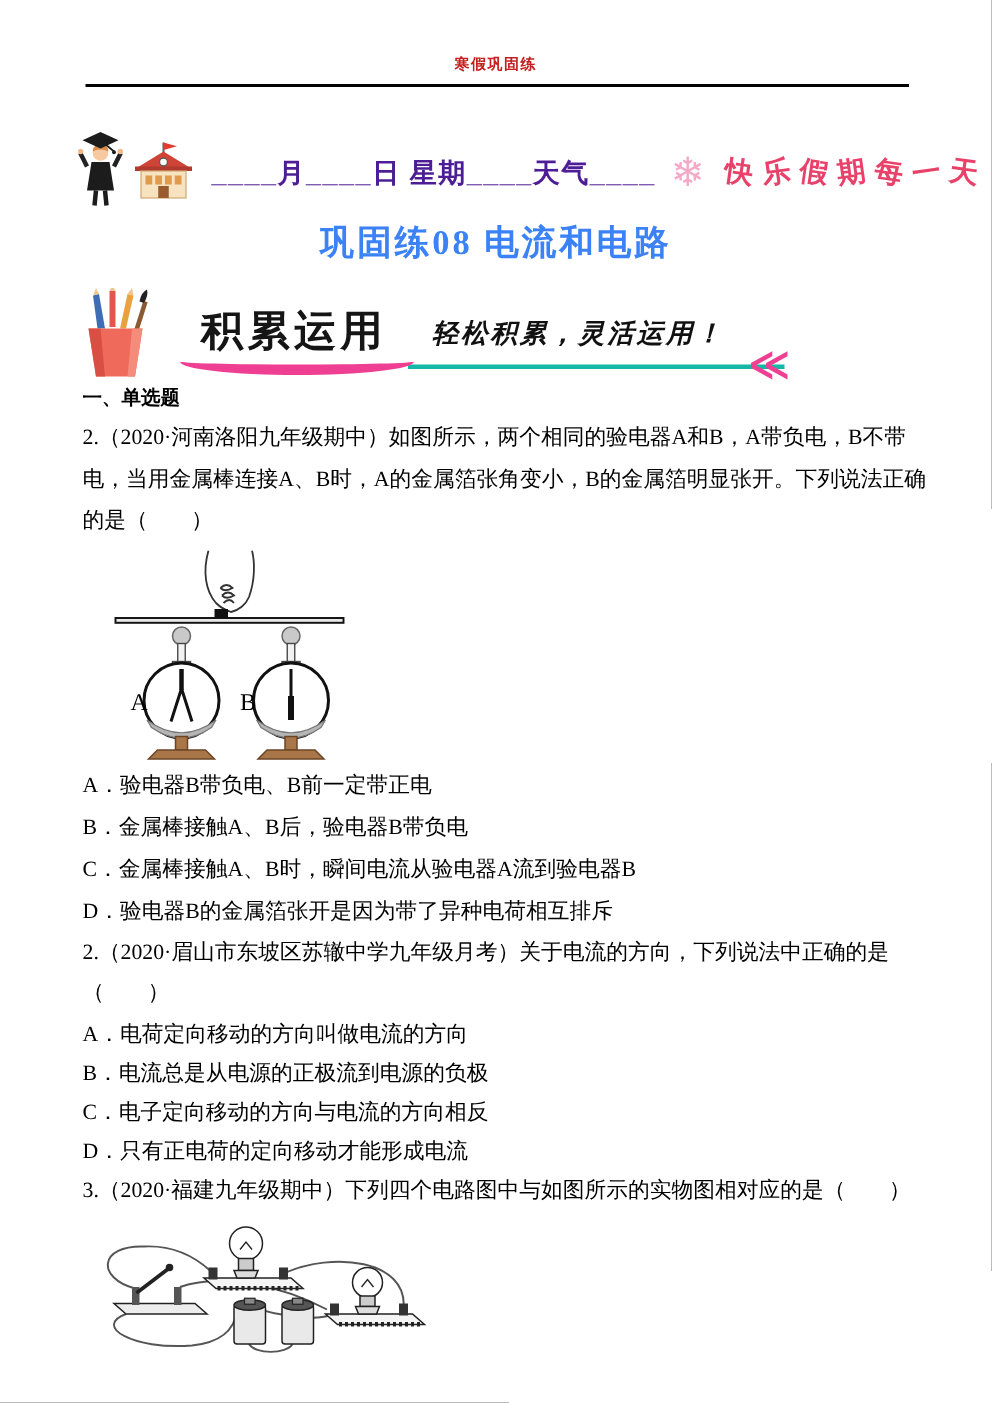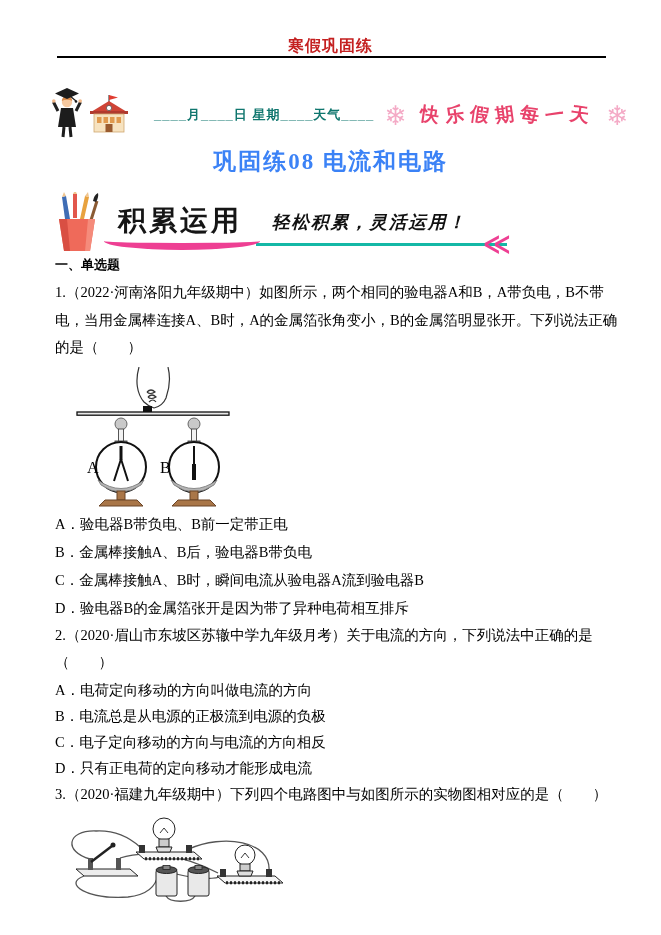--- a/index.html
+++ b/index.html
@@ -4,48 +4,48 @@
 <style>
   * { margin:0; padding:0; box-sizing:border-box; }
   html,body { background:#888; }
   .page {
     position:relative; width:661px; height:935px; margin:0 auto;
     background:#ffffff; overflow:hidden;
     font-family:"Liberation Serif","DejaVu Serif",serif; color:#000;
   }
   .header-label {
     position:absolute; top:36px; left:0; right:0; text-align:center;
-    color:#c42020; font-size:16px; font-weight:bold; letter-spacing:1px;
+    color:#c42020; font-size:10px; font-weight:bold; letter-spacing:1px;
     font-family:"Liberation Sans",sans-serif;
   }
   .top-rule { position:absolute; top:56px; left:57px; right:55px; border-top:2px solid #000; }
 
   .decor-row {
     position:absolute; top:86px; left:52px; right:30px; height:58px;
     display:flex; align-items:center; white-space:nowrap;
   }
   .decor-icon { flex:0 0 auto; }
   .date-line {
-    margin-left:24px; color:#0f766e; font-weight:bold; font-size:13px;
+    margin-left:11px; color:#4c1d95; font-weight:bold; font-size:18px;
     letter-spacing:1px; font-family:"Liberation Sans",sans-serif;
   }
   .snowflake { color:#f4aac6; font-size:27px; line-height:1; margin:0 10px; font-family:"DejaVu Sans",sans-serif; }
   .snowflake.right { margin-left:14px; }
   .holiday-slogan {
     color:#e8426b; font-weight:bold; font-size:19px;
     font-family:"Liberation Sans",sans-serif;
   }
   .page-title {
     position:absolute; top:146px; left:0; right:0; text-align:center;
     color:#3b82f6; font-weight:bold; font-size:23px; letter-spacing:2px;
     font-family:"Liberation Serif",serif;
   }
 
   .banner { position:absolute; top:192px; left:52px; display:flex; align-items:flex-start; }
-  .banner-label-wrap { position:relative; margin-left:16px; margin-top:10px;text-align:right; }
+  .banner-label-wrap { position:relative; margin-left:32px; margin-top:10px;text-align:right; }
   .banner-label {
     position:relative; z-index:2; font-family:"Liberation Sans",sans-serif;
     font-weight:800; font-size:28px; letter-spacing:3px; color:#151515;
   }
   .banner-swoosh {
     position:absolute; z-index:1; left:-14px; right:-18px; bottom:-10px; height:18px;
     border-bottom:7px solid #ee3f93; border-radius:50%;
   }
   .banner-slogan-wrap {
     position:relative; margin-left:14px; margin-top:18px;
@@ -139,21 +139,21 @@
     </span>
     <span class="banner-slogan-wrap">
       <span class="banner-slogan">轻松积累，灵活运用！</span>
       <span class="banner-arrow">≪</span>
     </span>
   </div>
 
   <div class="content">
     <div class="section-heading">一、单选题</div>
 
-    <p class="stem">1.（2022·河南洛阳九年级期中）如图所示，两个相同的验电器A和B，A带负电，B不带电，当用金属棒连接A、B时，A的金属箔张角变小，B的金属箔明显张开。下列说法正确的是（　　）</p>
+    <p class="stem">2.（2020·河南洛阳九年级期中）如图所示，两个相同的验电器A和B，A带负电，B不带电，当用金属棒连接A、B时，A的金属箔张角变小，B的金属箔明显张开。下列说法正确的是（　　）</p>
 
     <svg class="fig fig1" width="200" height="140" viewBox="0 0 200 140">
       <g stroke="#333" stroke-width="1.2" fill="#fff">
         <path d="M80,0 C76,14 78,27 85,35 C88,38 92,40 95,41 C100,40 105,36 107,31 C111,20 111,8 109,0"></path>
         <path d="M88,25 q4,-4 8,0 q-5,3 -8,0" fill="none"></path>
         <path d="M89,30 q4,-4 8,0 q-5,3 -8,0" fill="none"></path>
         <path d="M90,35 q4,-4 7,0" fill="none"></path>
       </g>
       <rect x="84" y="39" width="9" height="7" fill="#111"></rect>
       <rect x="18" y="45" width="152" height="3.2" fill="#e8e8e8" stroke="#111" stroke-width="1.3"></rect>

